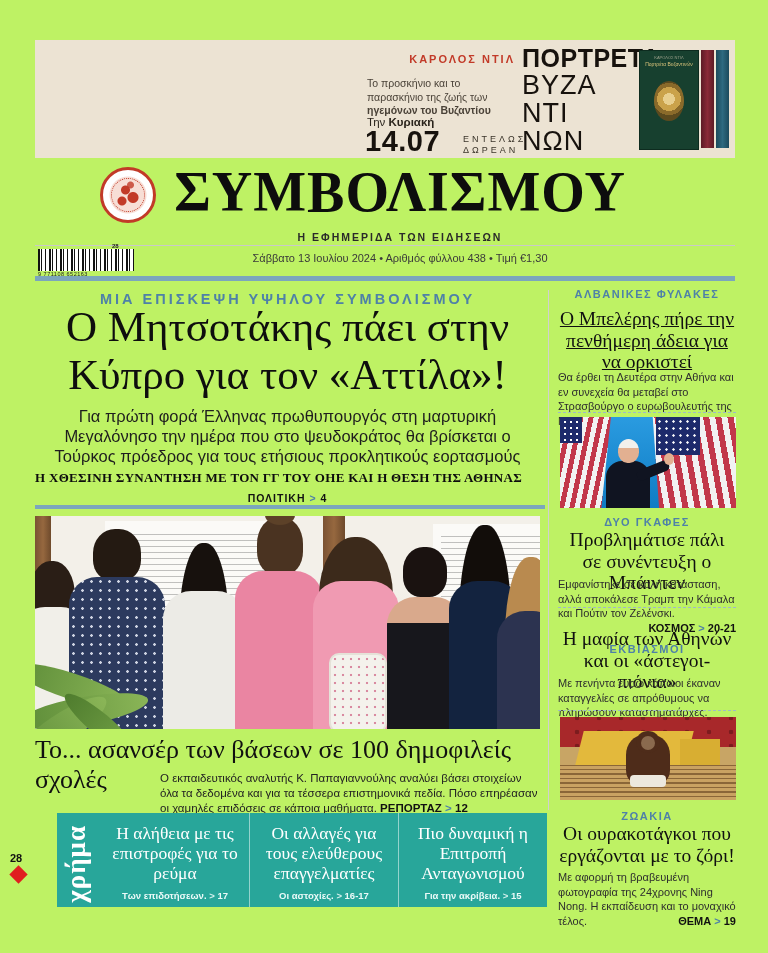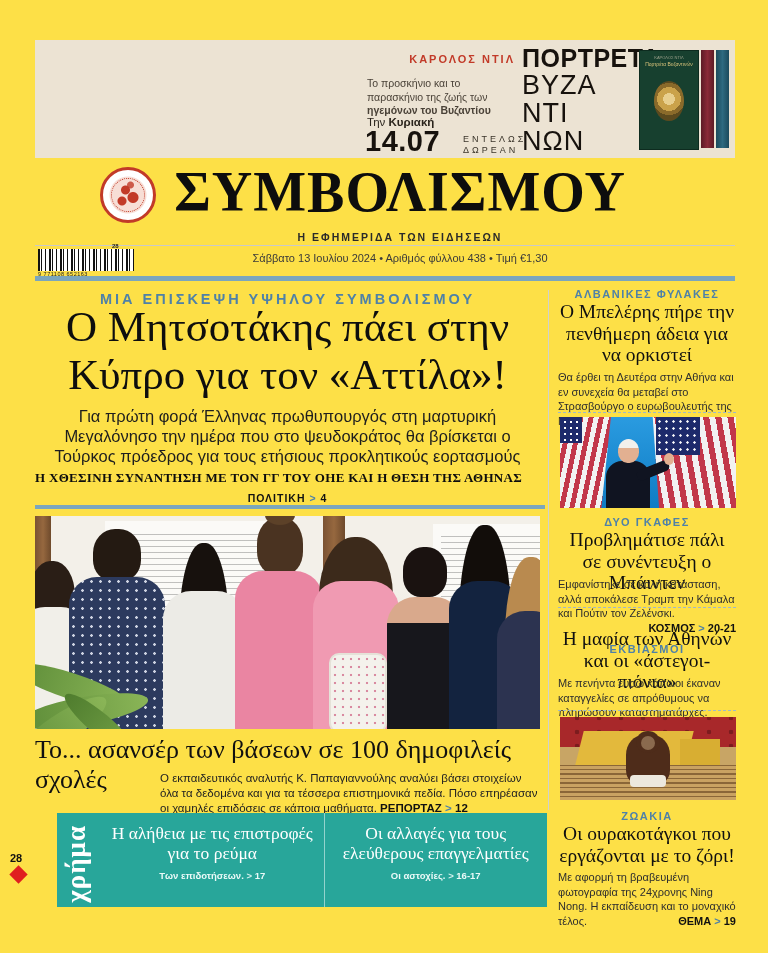--- a/index.html
+++ b/index.html
@@ -1,16 +1,16 @@
 <!DOCTYPE html>
 <html><head>
 <meta charset="utf-8">
 <style>
   html,body{margin:0;padding:0;background:#ffffff;}
-  .page{position:relative;width:768px;height:953px;background:#fde047;overflow:hidden;
+  .page{position:relative;width:768px;height:953px;background:#bef264;overflow:hidden;
         font-family:"Liberation Sans",sans-serif;color:#1a1a1a;}
   .abs{position:absolute;}
 
   
   .banner{left:35px;top:40px;width:700px;height:118px;background:#ece3d3;overflow:hidden;}
   .mosaic{left:0;top:0;width:312px;height:118px;
     background:
       radial-gradient(circle at 38% 55%, #241a12 0 11px, #caa24a 11px 17px, #5a3c22 17px 24px, #8a5c32 24px 33px, #b88a4e 33px 44px, #6e4a2a 44px 58px, #a87c44 58px 74px, rgba(0,0,0,0) 74px),
       radial-gradient(circle at 8% 20%, #3a2a1a 0 40px, rgba(0,0,0,0) 41px),
       radial-gradient(circle at 85% 15%, #4a3categoria 0 0, rgba(0,0,0,0) 0),
@@ -239,24 +239,30 @@
       <div class="strip-note"><span>Των επιδοτήσεων.</span>
         <span class="chev" style="color:#d6f2ee">&gt;</span>
         <span>17</span></div>
     </div>
     <div class="strip-item">
       <div class="strip-title">Οι αλλαγές για τους ελεύθερους επαγγελματίες</div>
       <div class="strip-note"><span>Οι αστοχίες.</span>
         <span class="chev" style="color:#d6f2ee">&gt;</span>
         <span>16-17</span></div>
     </div>
+    <div class="strip-item">
+      <div class="strip-title">Πιο δυναμική η Επιτροπή Ανταγωνισμού</div>
+      <div class="strip-note"><span>Για την ακρίβεια.</span>
+        <span class="chev" style="color:#d6f2ee">&gt;</span>
+        <span>15</span></div>
+    </div>
   </div>
 
   <div class="abs sb sb-kicker kicker" style="top:288px;">ΑΛΒΑΝΙΚΕΣ ΦΥΛΑΚΕΣ</div>
-  <div class="abs sb sb-headline serif" style="top:301px;">Ο Μπελέρης πήρε την πενθήμερη άδεια για να ορκιστεί</div>
+  <div class="abs sb sb-headline serif" style="top:308px;text-decoration:underline;">Ο Μπελέρης πήρε την πενθήμερη άδεια για να ορκιστεί</div>
   <div class="abs sb sb-body" style="top:370px;">
     <span>Θα έρθει τη Δευτέρα στην Αθήνα και εν συνεχεία θα μεταβεί στο Στρασβούργο ο ευρωβουλευτής της ΝΔ.</span>
     <span class="ref"><span>ΠΟΛΙΤΙΚΗ</span>
       <span class="chev">&gt;</span>
       <span>10</span></span>
   </div>
   <div class="abs dashed" style="left:558px;top:412px;width:178px;"></div>
 
   <div class="abs sb-photo" style="top:417px;height:91px;background:linear-gradient(#2a9be0,#0f7cc4);">
     <div class="abs" style="left:-6px;top:-4px;width:52px;height:99px;transform:rotate(6deg);background:repeating-linear-gradient(96deg,#c2374a 0 5px,#f2f2f2 5px 10px);"></div>

